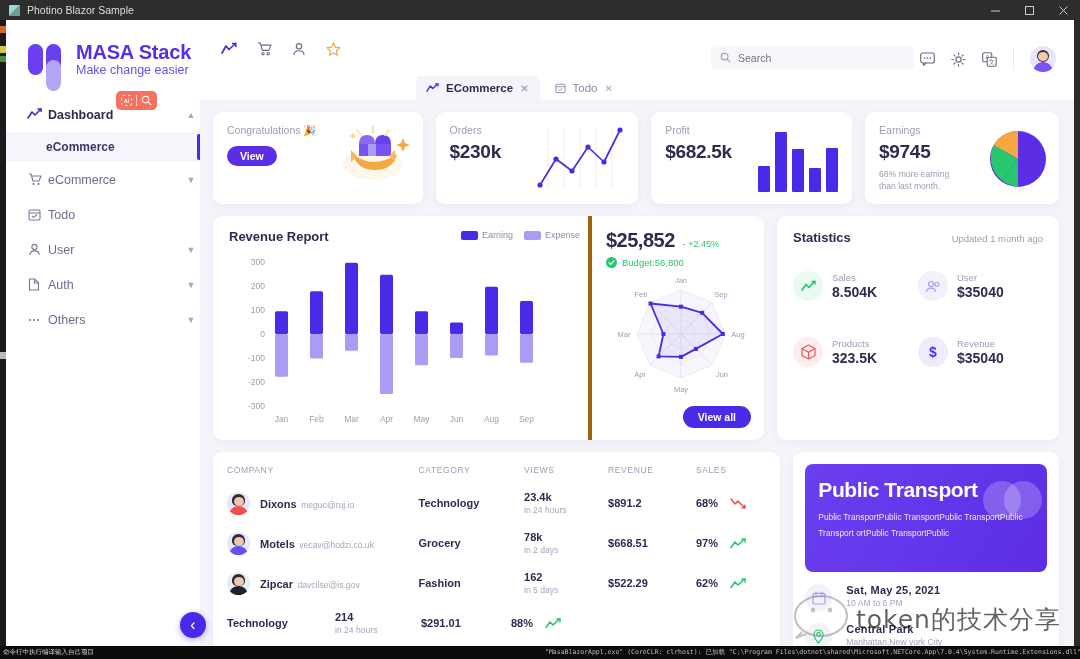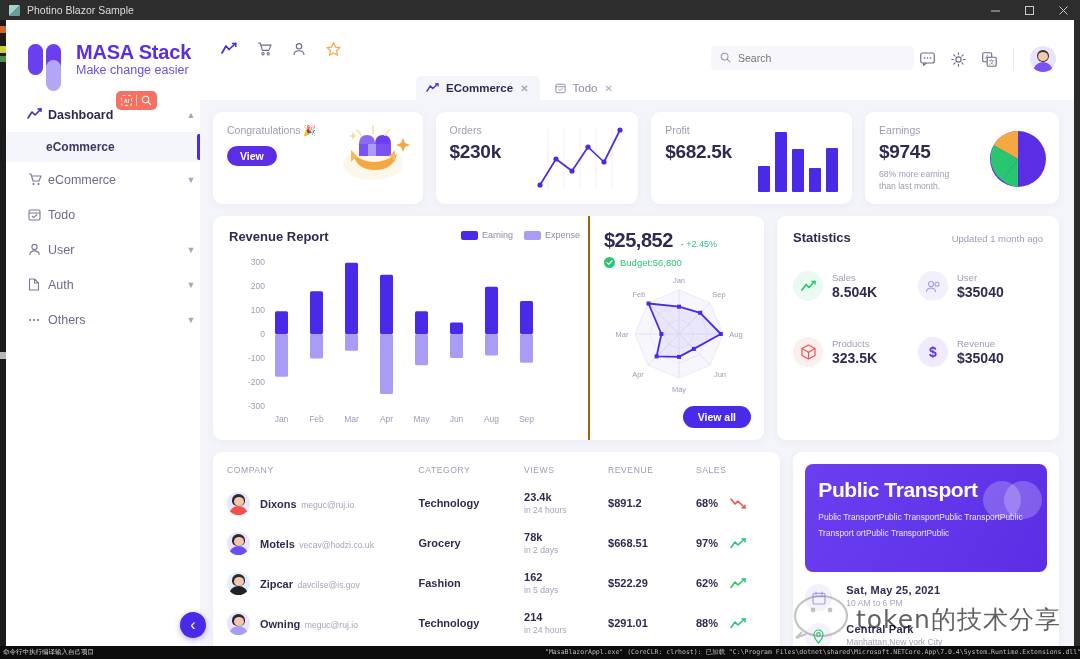--- a/index.html
+++ b/index.html
@@ -113,21 +113,21 @@
               font-size: 10.5px; font-weight:bold; border-radius: 12px; padding: 4px 13px; cursor:pointer; }
 
   .mid-row { display:flex; gap: 13px; padding: 12px 15px 0 13px; }
   .revenue { width: 551px; height: 224px; display:flex; }
   .rev-left { width: 375px; padding: 13px 0 0 16px; position:relative; }
   .rev-title { font-size: 13px; font-weight:bold; color:#2f2b50; }
   .legend { position:absolute; right: 8px; top: 14px; display:flex; gap: 11px; align-items:center; }
   .legend i { display:inline-block; width:17px; height:9px; border-radius:2px; margin-right:4px;
               vertical-align:middle; }
   .legend span { font-size: 9px; color:#8d8aa6; }
-  .rev-right { width: 176px; border-left: 2px solid #a16207; padding: 13px 13px 0 14px; position:relative; }
+  .rev-right { width: 176px; border-left: 4px solid #a16207; padding: 13px 13px 0 14px; position:relative; }
 
   .stats { width: 283px; height: 224px; padding: 14px 16px; position:relative; }
   .stats-head { display:flex; align-items:baseline; justify-content:space-between; }
   .stats-title { font-size: 13px; font-weight:bold; color:#2f2b50; }
   .stats-upd { font-size: 9.5px; color:#9e9bb5; }
   .stat-grid { display:flex; flex-wrap:wrap; margin-top: 26px; }
   .stat { width: 50%; display:flex; align-items:center; gap: 9px; margin-bottom: 36px; }
   .stat-ico { width:30px; height:30px; border-radius:50%; display:flex; align-items:center;
               justify-content:center; flex:0 0 auto; }
   .stat-k { font-size: 9.5px; color:#9e9bb5; }
@@ -742,31 +742,20 @@
             <span class="c-sales sal">
                 <span>62%</span>
               <svg width="16" height="11" viewBox="0 0 16 11">
                   <polyline points="1,9.5 5,4 8,7 14.5,1" fill="none" stroke="#28c76f" stroke-width="1.6" stroke-linecap="round" stroke-linejoin="round"></polyline>
                   <polyline points="11.5,1 15,1 15,4.4" fill="none" stroke="#28c76f" stroke-width="1.5"></polyline>
                 </svg>
             </span>
           </div>
 
           <div class="trow">
-            <span class="c-company">
-                <span class="co">
-              <span class="co-av" style="background:#e9e5fb">
-                <i class="h" style="background:#2c2a35"></i>
-                    <i class="f"></i>
-                    <i class="b" style="background:#a99cf5"></i>
-                  </span>
-              <span><span class="co-name">Owning</span>
-                    <span class="co-mail">meguc@ruj.io</span></span>
-            </span>
-              </span>
             <span class="c-category cat">Technology</span>
             <span class="c-views vws"><span>214</span><small>in 24 hours</small></span>
             <span class="c-revenue rev">$291.01</span>
             <span class="c-sales sal">
                 <span>88%</span>
               <svg width="16" height="11" viewBox="0 0 16 11">
                   <polyline points="1,9.5 5,4 8,7 14.5,1" fill="none" stroke="#28c76f" stroke-width="1.6" stroke-linecap="round" stroke-linejoin="round"></polyline>
                   <polyline points="11.5,1 15,1 15,4.4" fill="none" stroke="#28c76f" stroke-width="1.5"></polyline>
                 </svg>
             </span>

